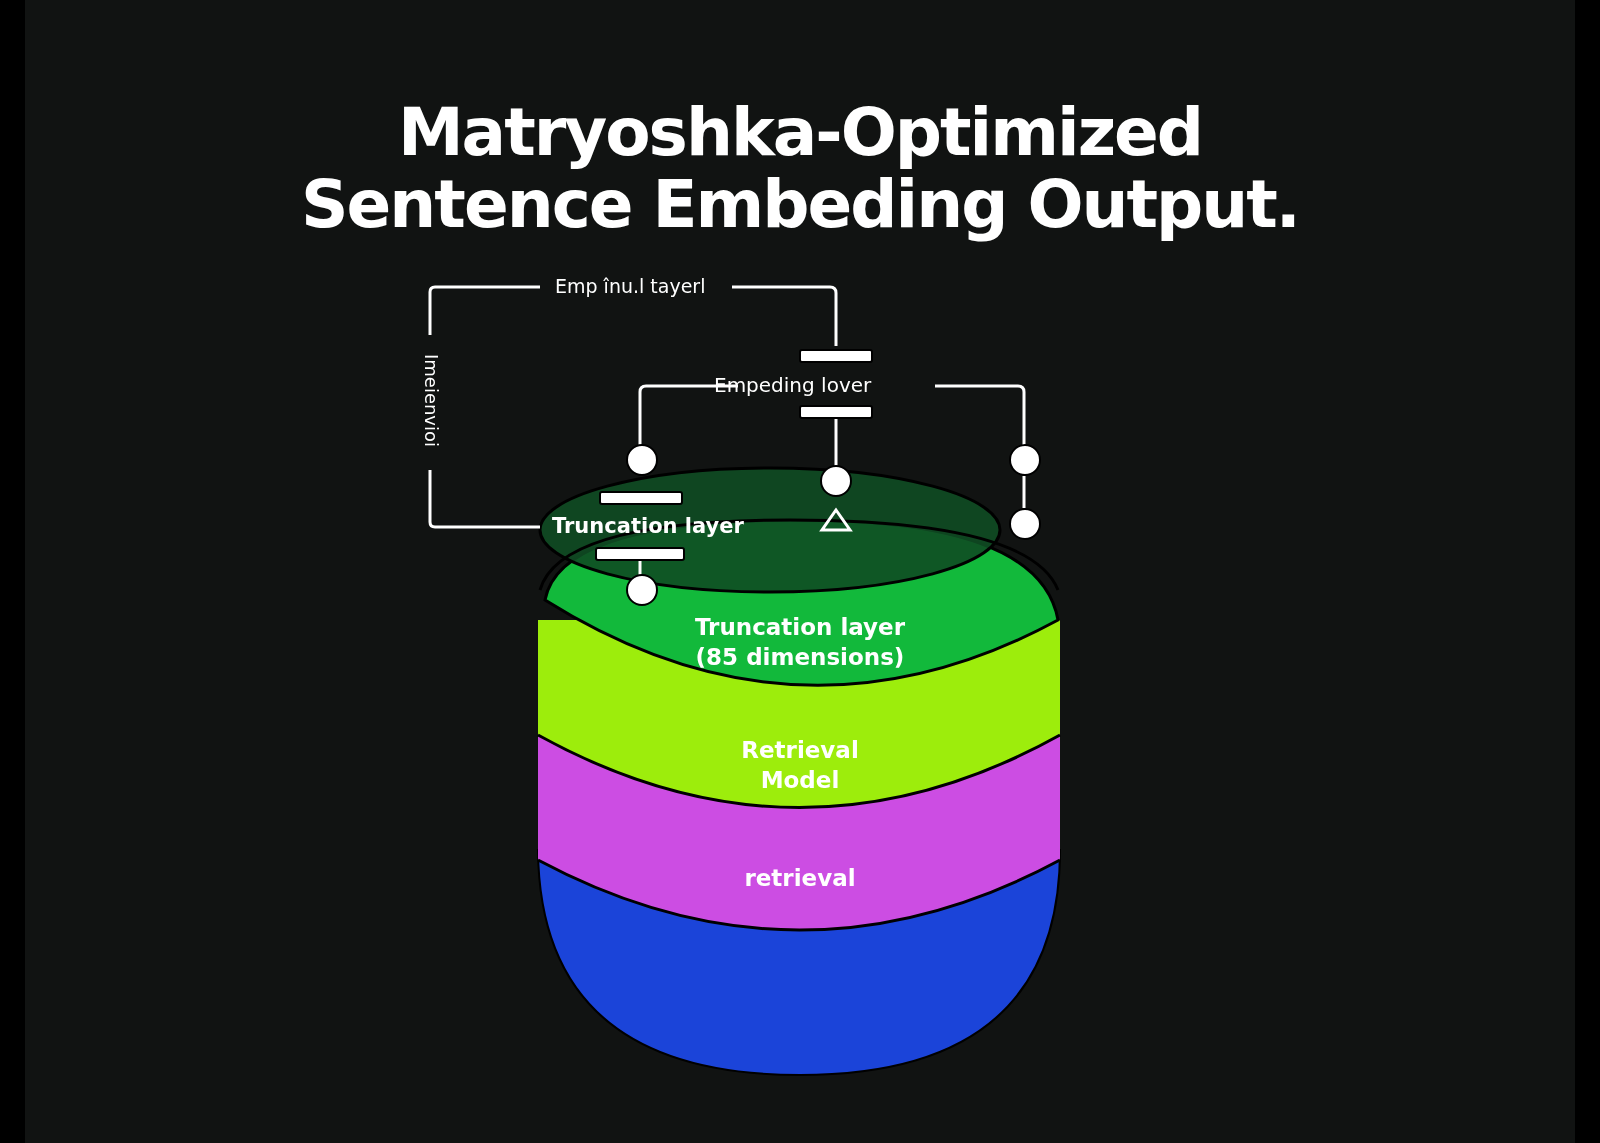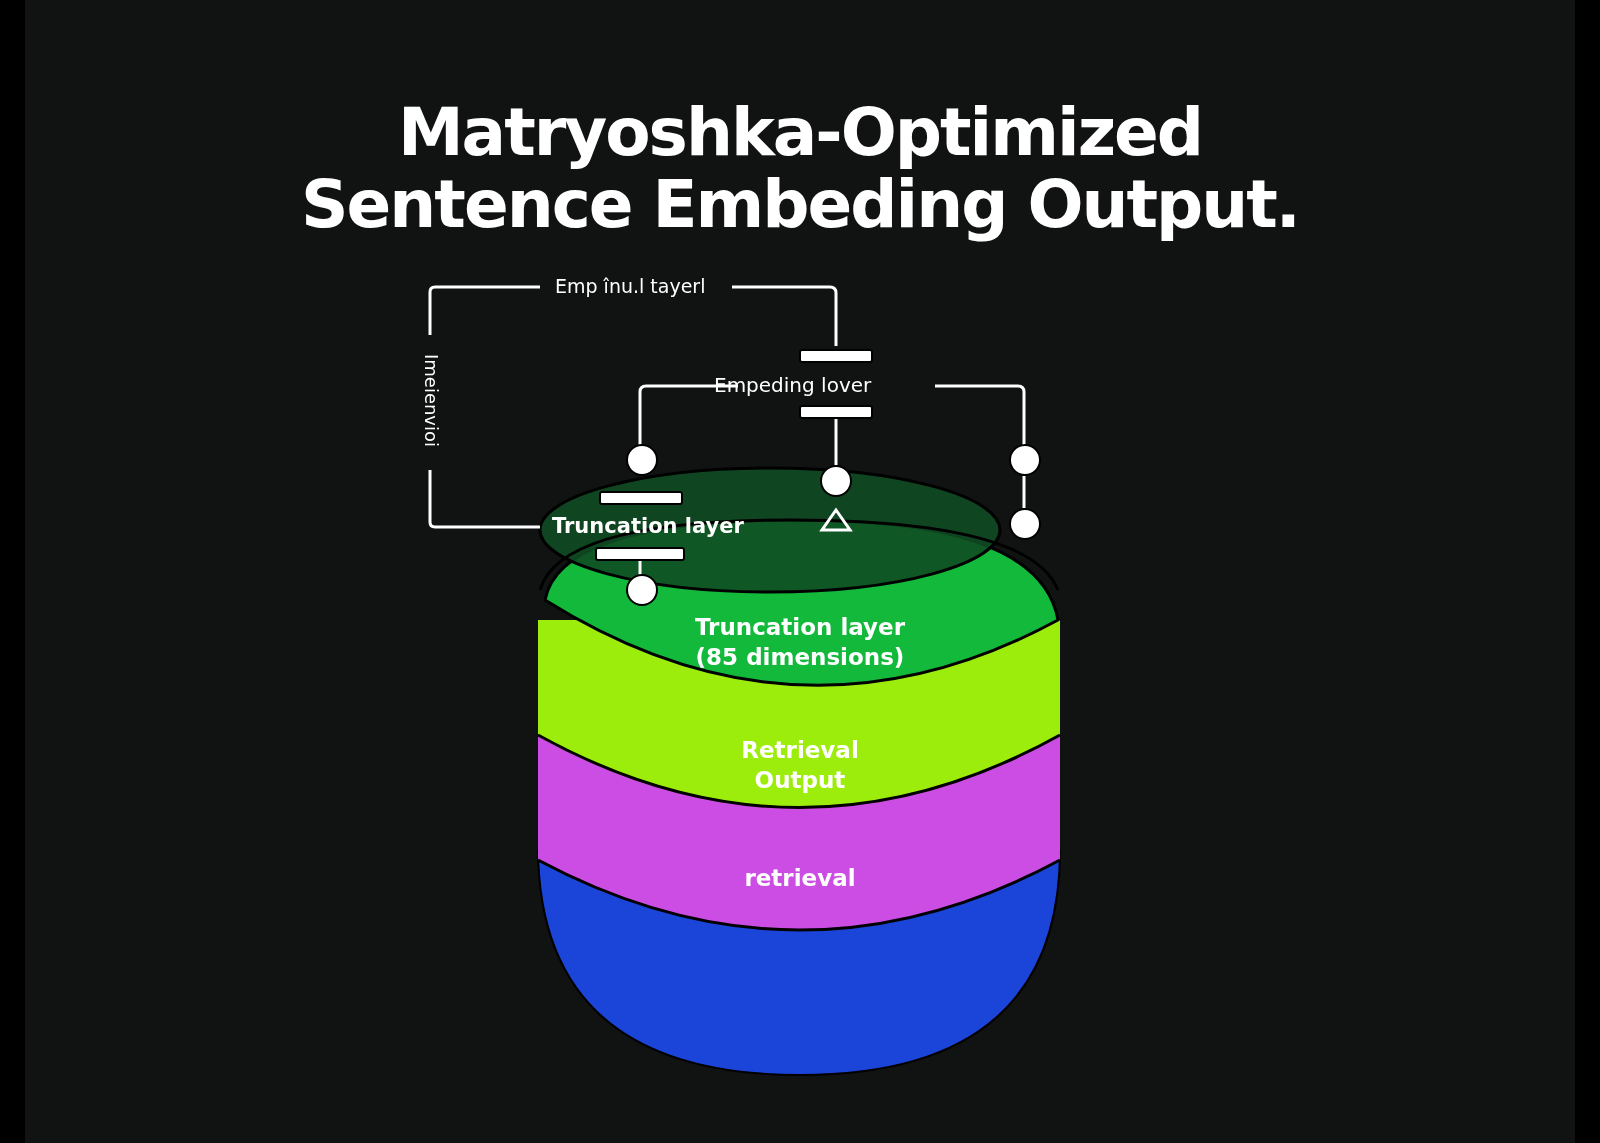--- a/index.html
+++ b/index.html
@@ -65,17 +65,17 @@
 <div class="lbl" style="left:714px; top:373px; font-size:20px;">Empeding lover</div>
 <div class="lbl" style="left:552px; top:514px; font-size:21px; font-weight:bold;">Truncation layer</div>
 <div class="lbl" style="left:385px; top:390px; transform:rotate(90deg); font-size:18px;">Imeienvioi</div>
 
 <div class="inner" style="left:650px; top:612px; width:300px;">
   <div>Truncation layer</div>
   <div>(85 dimensions)</div>
 </div>
 <div class="inner" style="left:650px; top:735px; width:300px;">
   <div>Retrieval</div>
-  <div>Output</div>
+  <div>Model</div>
 </div>
 <div class="inner" style="left:650px; top:863px; width:300px;">
   <div>retrieval</div>
 </div>
 
 </body></html>

